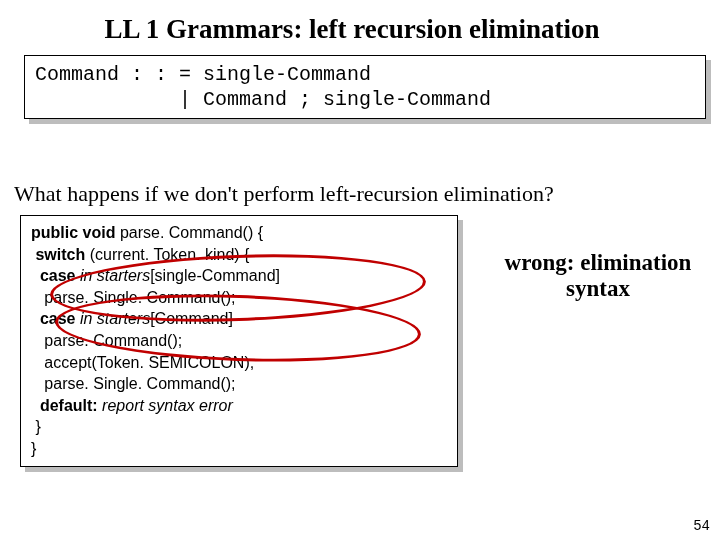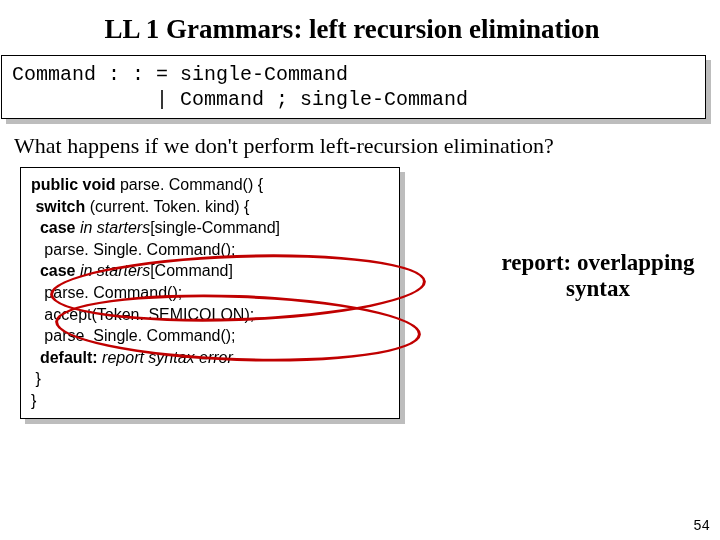--- a/index.html
+++ b/index.html
@@ -13,21 +13,21 @@
     overflow: hidden;
   }
   .title {
     text-align: center;
     font-size: 27px;
     font-weight: bold;
     padding: 14px 16px 10px 0;
   }
   .shadow-box {
     position: relative;
-    margin: 0 14px 0 1px;
+    margin: 0 14px 0 24px;
   }
   .shadow-box .shadow {
     position: absolute;
     top: 5px; left: 5px; right: -5px; bottom: -5px;
     background: #bdbdbd;
     z-index: 0;
   }
   .shadow-box .inner {
     position: relative;
     z-index: 1;
@@ -37,24 +37,25 @@
   }
   .grammar {
     font-family: "Courier New", monospace;
     font-size: 20px;
     white-space: pre;
     line-height: 1.25;
   }
   .question {
     padding: 14px 18px 8px 14px;
     font-size: 22px;
+    margin-top: 48px;
   }
   .code-block {
     margin: 0 0 0 20px;
-    width: 380px;
+    width: 438px;
   }
   .code {
     font-family: Arial, Helvetica, sans-serif;
     font-size: 16px;
     line-height: 1.35;
     white-space: pre;
   }
   .kw { font-weight: bold; }
   .it { font-style: italic; }
   .annotation {
@@ -121,17 +122,17 @@
 <span class="kw">  default:</span><span class="it"> report syntax error</span>
 <span> }</span>
 <span>}</span></div>
   </div>
 </div>
 
 <div class="ellipse e1"></div>
 <div class="ellipse e2"></div>
 
 <div class="annotation">
-  <span>report: overlapping</span><br>
+  <span>wrong: elimination</span><br>
   <span>syntax</span>
 </div>
 
 <div class="page-num">54</div>
 
 </body></html>

